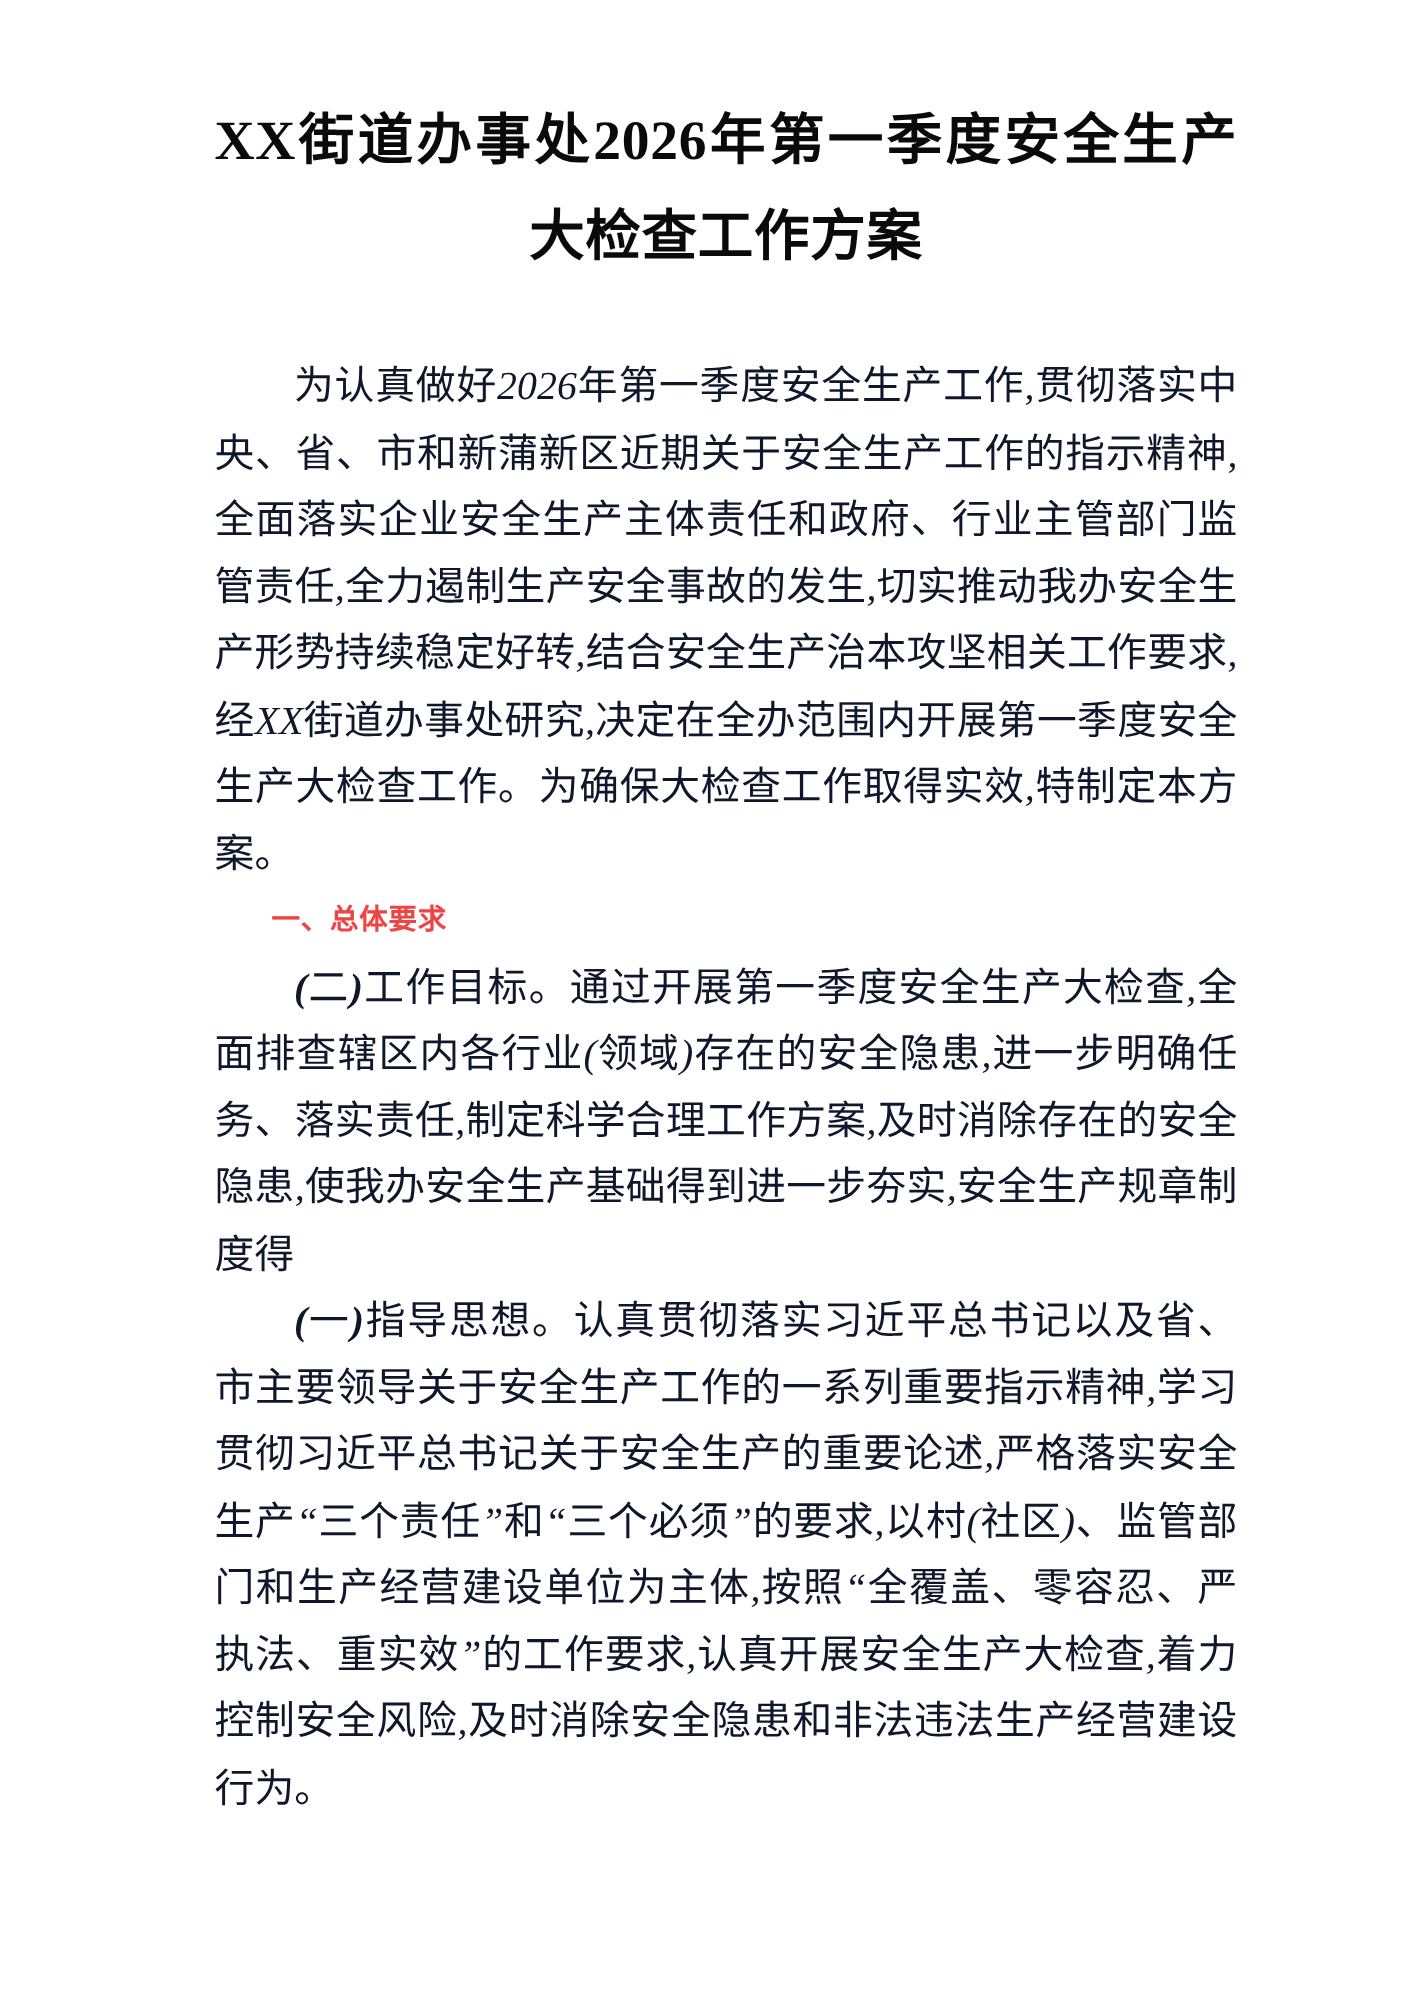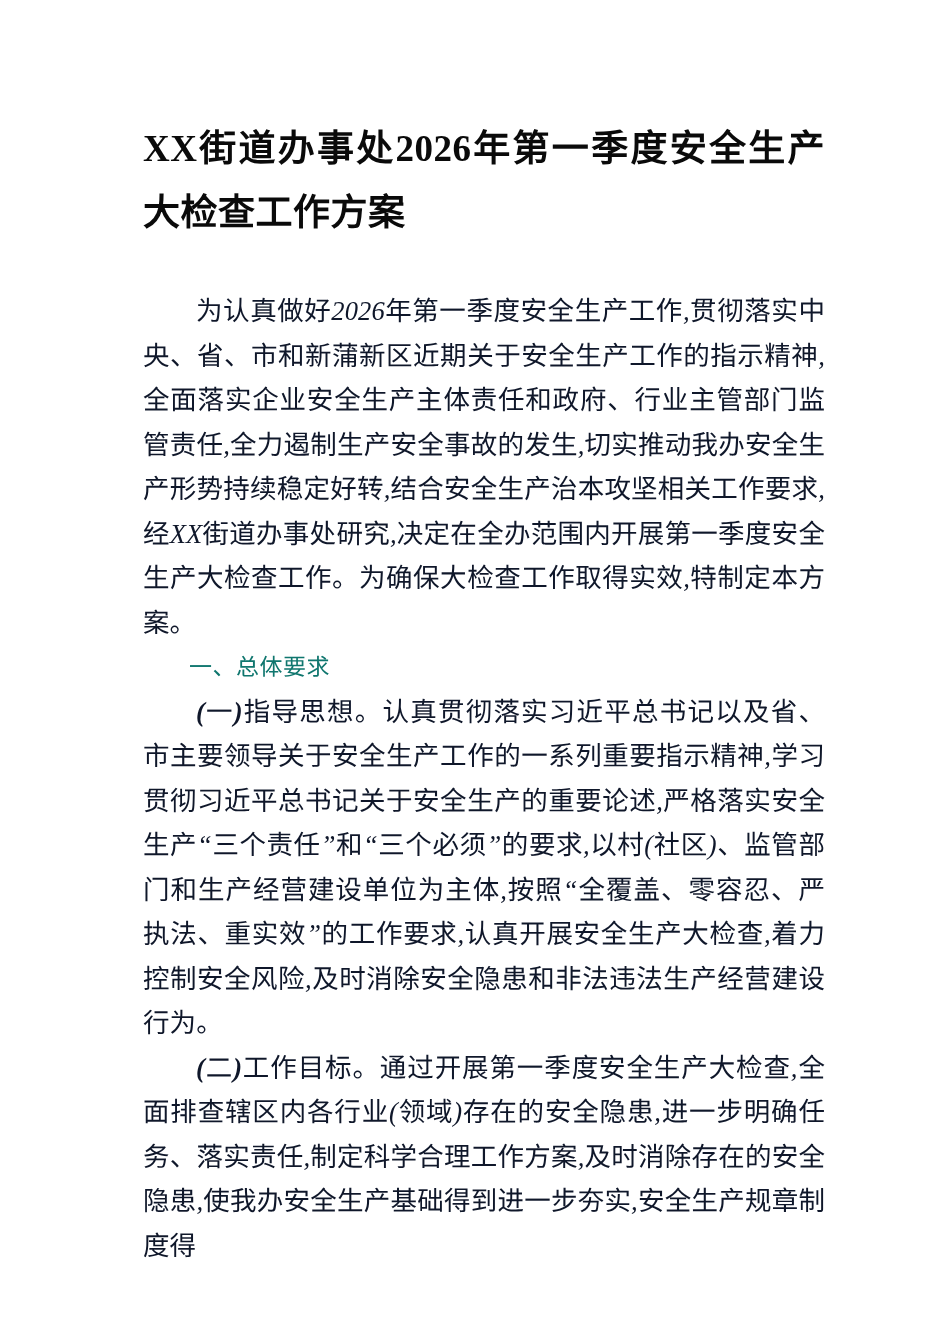--- a/index.html
+++ b/index.html
@@ -22,38 +22,38 @@
   .content {
     position: absolute;
     left: 143px;
     top: 0;
     width: 682px;
   }
 
   
   .doc-title {
     margin: 0;
-    padding-top: 117px;
+    padding-top: 63px;
     font-family: "Liberation Serif", "DejaVu Serif", serif;
     font-weight: 700;
     font-size: 37px;
     line-height: 64px;
     color: #0a0a0a;
     text-align: center;
     letter-spacing: 0.5px;
   }
   .doc-title .line1 {
     display: block;
     text-align: justify;
     text-align-last: justify;
     white-space: nowrap;
   }
   .doc-title .line2 {
     display: block;
-    text-align: left;
+    text-align: center;
   }
 
   
   .body-block {
     margin-top: 44px;
   }
 
   p.para {
     margin: 0;
     font-family: "Liberation Serif", "DejaVu Serif", serif;
@@ -76,24 +76,24 @@
   
   .lead {
     font-weight: 700;
     font-style: italic;
   }
 
   
   h2.sec-heading {
     margin: 0;
     font-family: "DejaVu Sans", "Liberation Sans", sans-serif;
-    font-weight: 400;
-    font-size: 23px;
+    font-weight: 700;
+    font-size: 19px;
     line-height: 44.5px;
-    color: #0f766e;
+    color: #ef4444;
     text-indent: 2em;
     letter-spacing: 0.5px;
     font-style: normal;
   }
 </style>
 </head>
 <body>
 
 <div class="page">
   <div class="content">
@@ -103,22 +103,22 @@
       <span class="line2">大检查工作方案</span>
     </h1>
 
     <div class="body-block">
 
       <p class="para">为认真做好2026年第一季度安全生产工作,贯彻落实中央、省、市和新蒲新区近期关于安全生产工作的指示精神,全面落实企业安全生产主体责任和政府、行业主管部门监管责任,全力遏制生产安全事故的发生,切实推动我办安全生产形势持续稳定好转,结合安全生产治本攻坚相关工作要求,经XX街道办事处研究,决定在全办范围内开展第一季度安全生产大检查工作。为确保大检查工作取得实效,特制定本方案。</p>
 
       <h2 class="sec-heading">一、总体要求</h2>
 
       <p class="para">
-        <span class="lead">(一)指导思想。</span><span>认真贯彻落实习近平总书记以及省、市主要领导关于安全生产工作的一系列重要指示精神,学习贯彻习近平总书记关于安全生产的重要论述,严格落实安全生产“三个责任”和“三个必须”的要求,以村(社区)、监管部门和生产经营建设单位为主体,按照“全覆盖、零容忍、严执法、重实效”的工作要求,认真开展安全生产大检查,着力控制安全风险,及时消除安全隐患和非法违法生产经营建设行为。</span>
+        <span class="lead">(二)工作目标。</span><span>通过开展第一季度安全生产大检查,全面排查辖区内各行业(领域)存在的安全隐患,进一步明确任务、落实责任,制定科学合理工作方案,及时消除存在的安全隐患,使我办安全生产基础得到进一步夯实,安全生产规章制度得</span>
       </p>
 
       <p class="para">
-        <span class="lead">(二)工作目标。</span><span>通过开展第一季度安全生产大检查,全面排查辖区内各行业(领域)存在的安全隐患,进一步明确任务、落实责任,制定科学合理工作方案,及时消除存在的安全隐患,使我办安全生产基础得到进一步夯实,安全生产规章制度得</span>
+        <span class="lead">(一)指导思想。</span><span>认真贯彻落实习近平总书记以及省、市主要领导关于安全生产工作的一系列重要指示精神,学习贯彻习近平总书记关于安全生产的重要论述,严格落实安全生产“三个责任”和“三个必须”的要求,以村(社区)、监管部门和生产经营建设单位为主体,按照“全覆盖、零容忍、严执法、重实效”的工作要求,认真开展安全生产大检查,着力控制安全风险,及时消除安全隐患和非法违法生产经营建设行为。</span>
       </p>
 
     </div>
   </div>
 </div>
 
 </body></html>

